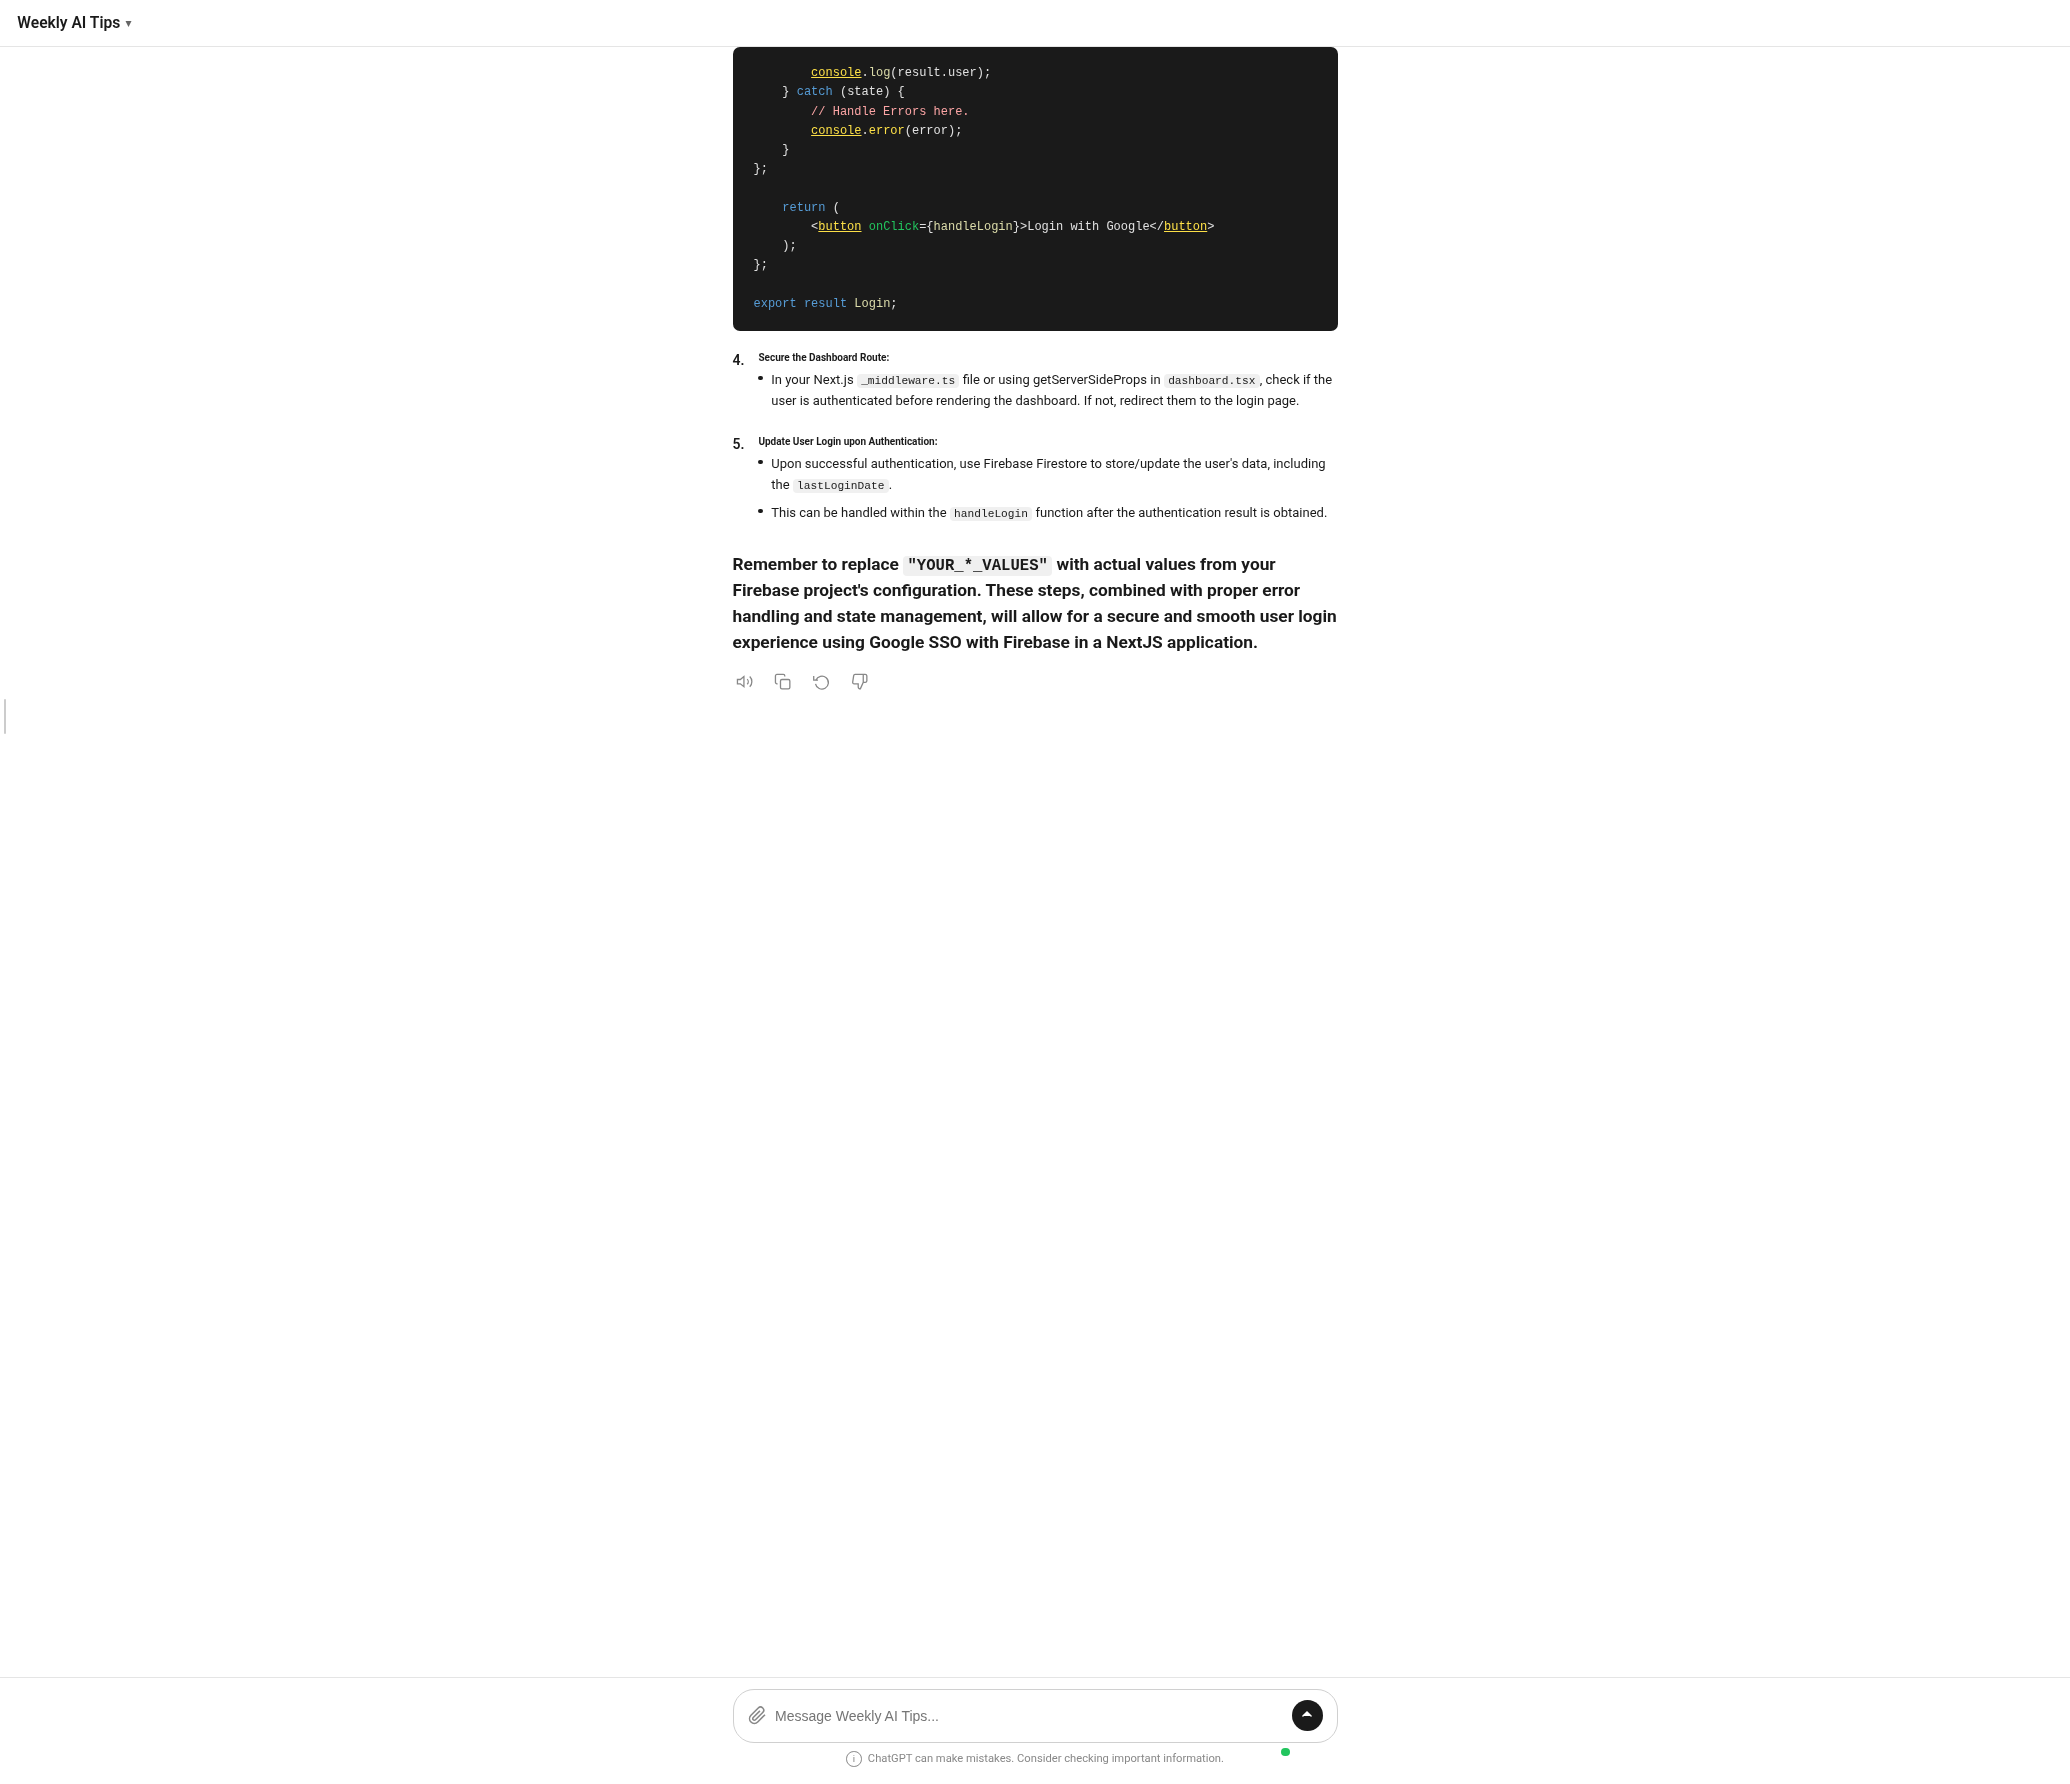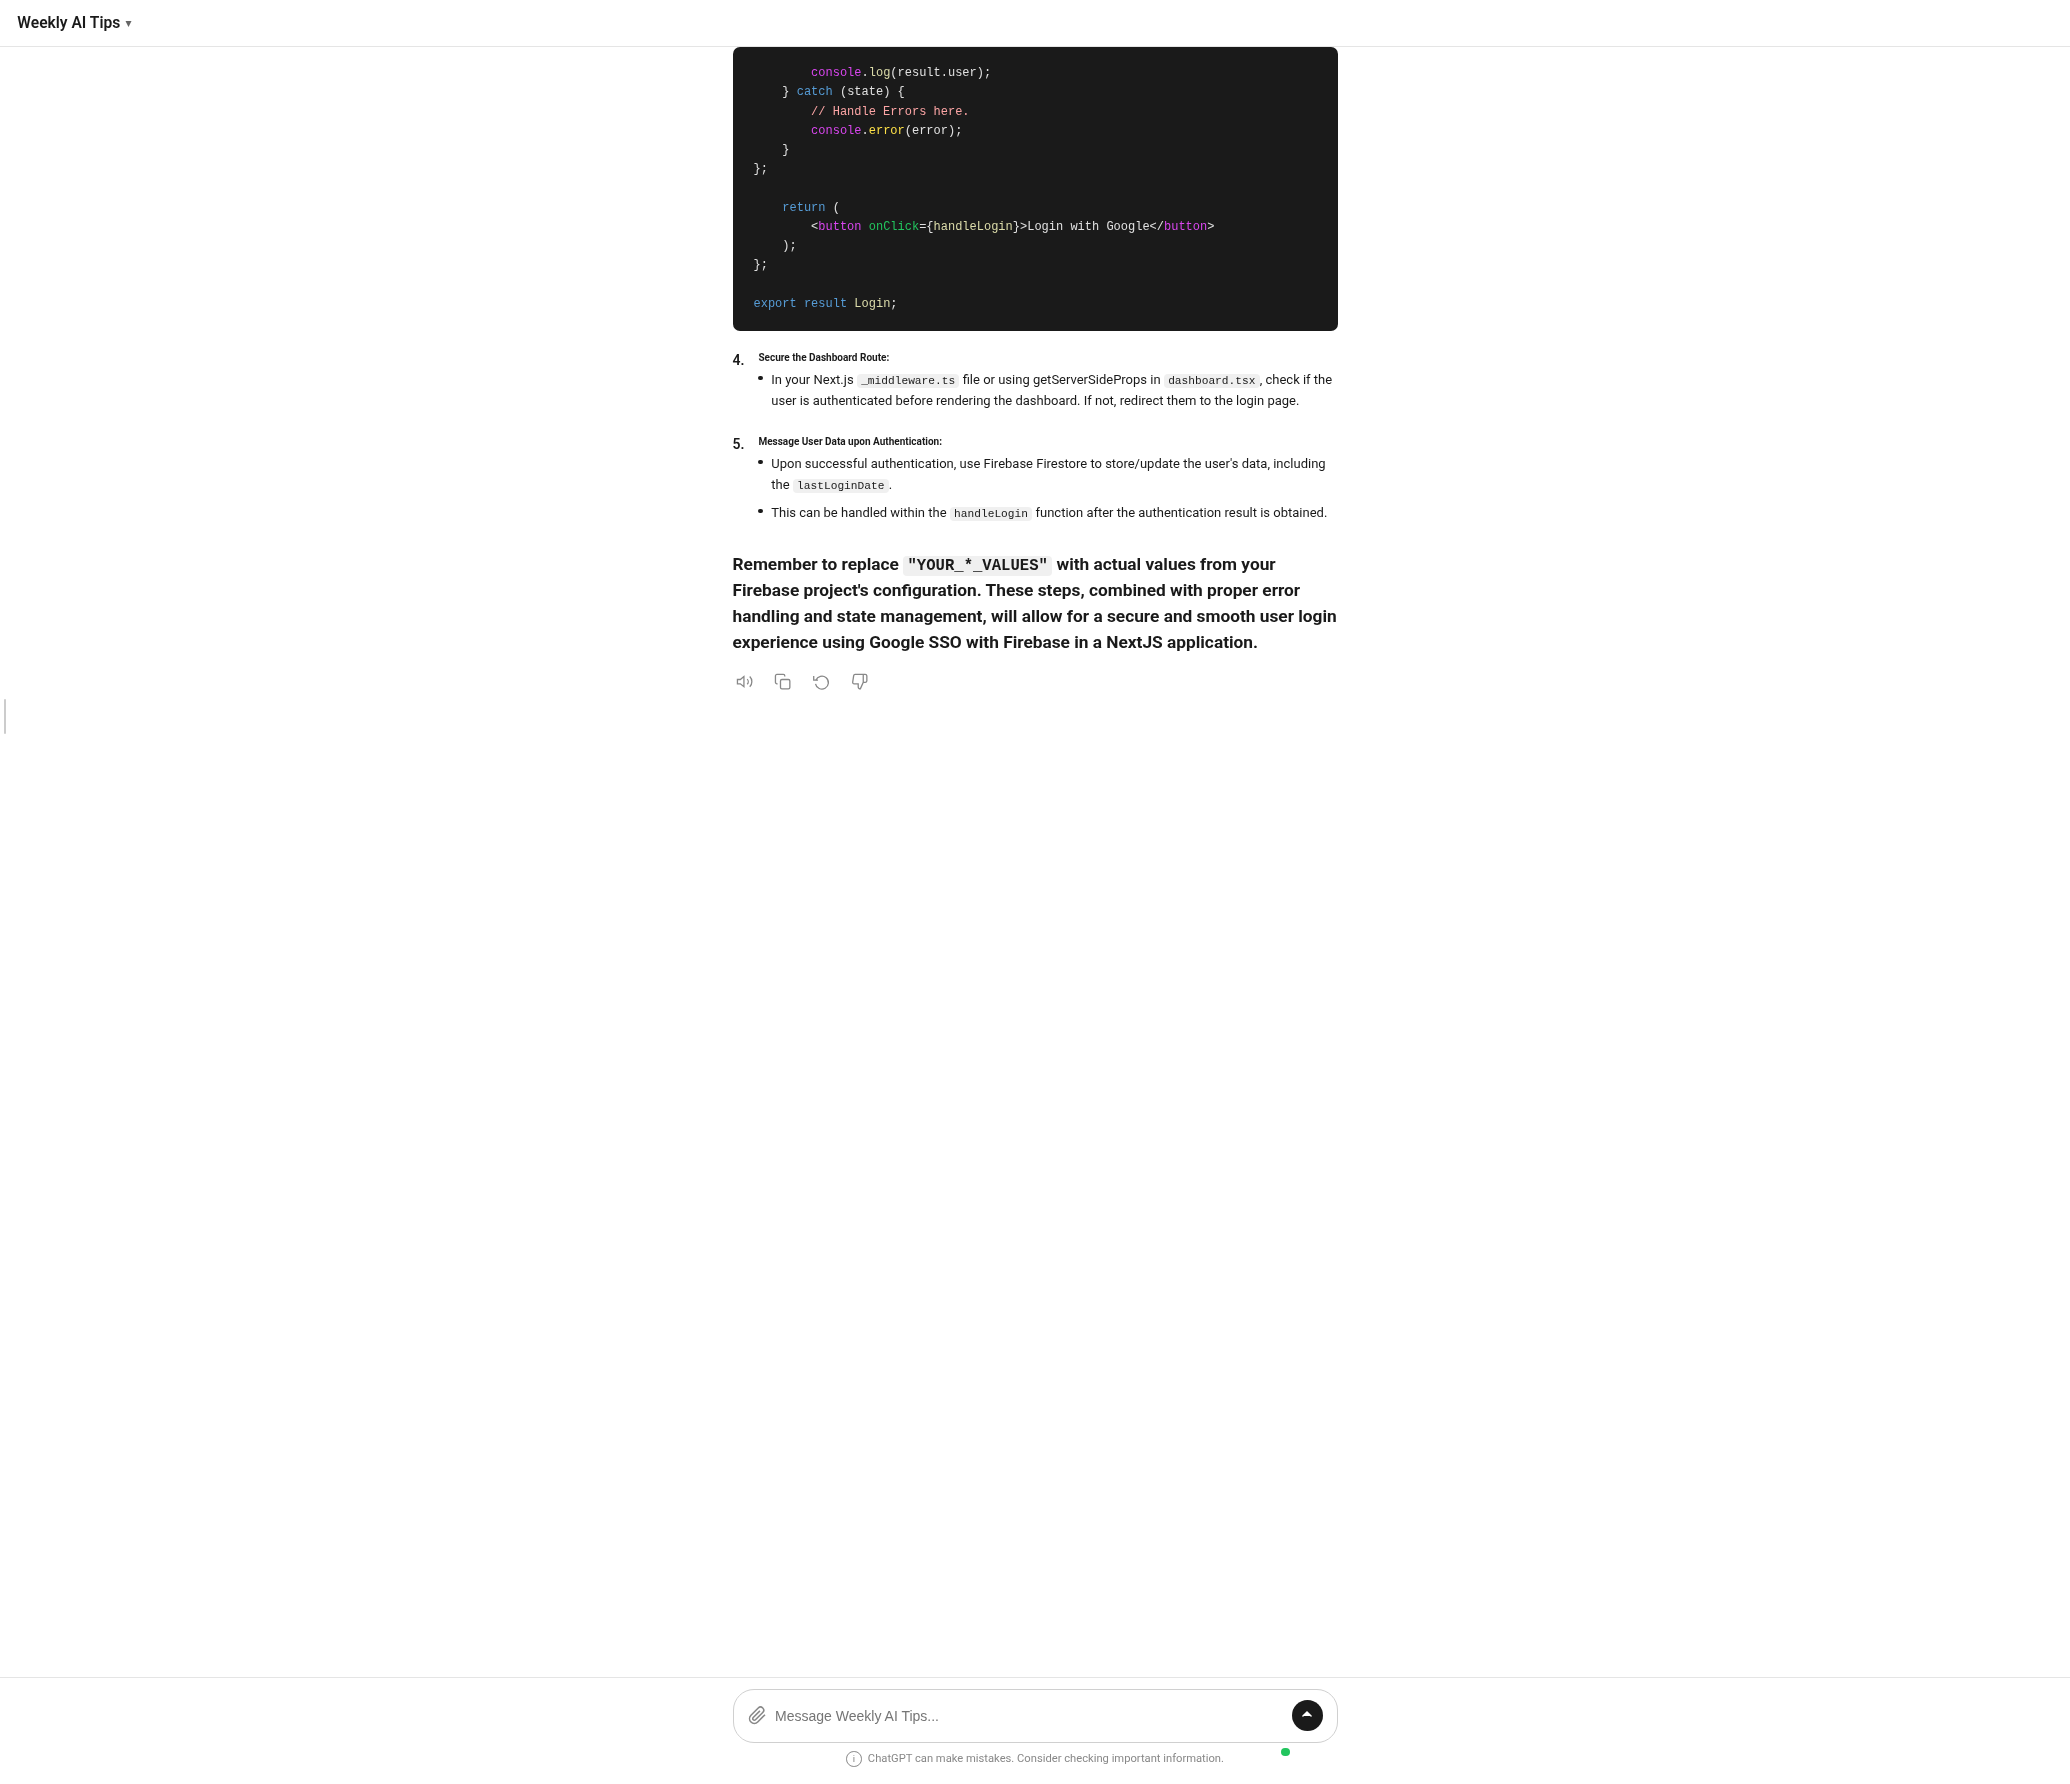--- a/index.html
+++ b/index.html
@@ -70,21 +70,21 @@
       line-height: 1.6;
       overflow-x: auto;
     }
 
     .code-line {
       display: block;
       white-space: pre;
     }
 
     .c-white { color: #e0e0e0; }
-    .c-cyan { color: #d946ef; }
+    .c-cyan { color: #fde047; text-decoration: underline; }
     .c-red { color: #fde047; }
     .c-blue { color: #569cd6; }
     .c-green { color: #22c55e; }
     .c-yellow { color: #dcdcaa; }
     .c-gray { color: #fca5a5; }
 
     
     .content-body {
       max-width: 605px;
       margin: 0 auto;
@@ -312,21 +312,21 @@
               <span class="bullet-dot"></span>
               <span>In your Next.js <code class="inline">_middleware.ts</code> file or using getServerSideProps in <code class="inline">dashboard.tsx</code>, check if the user is authenticated before rendering the dashboard. If not, redirect them to the login page.</span>
             </li>
           </ul>
         </div>
       </li>
 
       <li class="numbered-item">
         <span class="num">5.</span>
         <div class="item-content">
-          <div class="item-title">Message User Data upon Authentication:</div>
+          <div class="item-title">Update User Login upon Authentication:</div>
           <ul class="bullet-list">
             <li class="bullet-item">
               <span class="bullet-dot"></span>
               <span>Upon successful authentication, use Firebase Firestore to store/update the user's data, including the <code class="inline">lastLoginDate</code>.</span>
             </li>
             <li class="bullet-item">
               <span class="bullet-dot"></span>
               <span>This can be handled within the <code class="inline">handleLogin</code> function after the authentication result is obtained.</span>
             </li>
           </ul>

